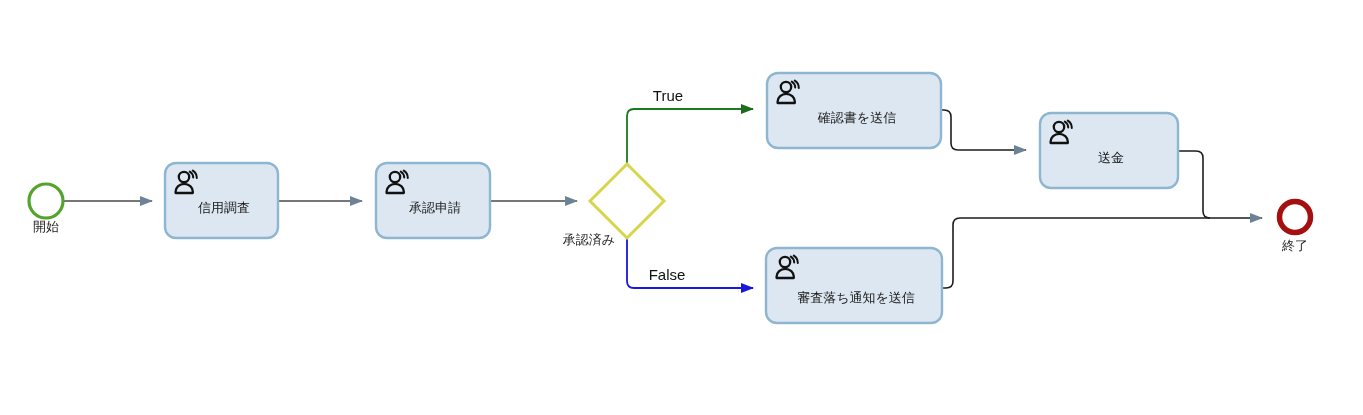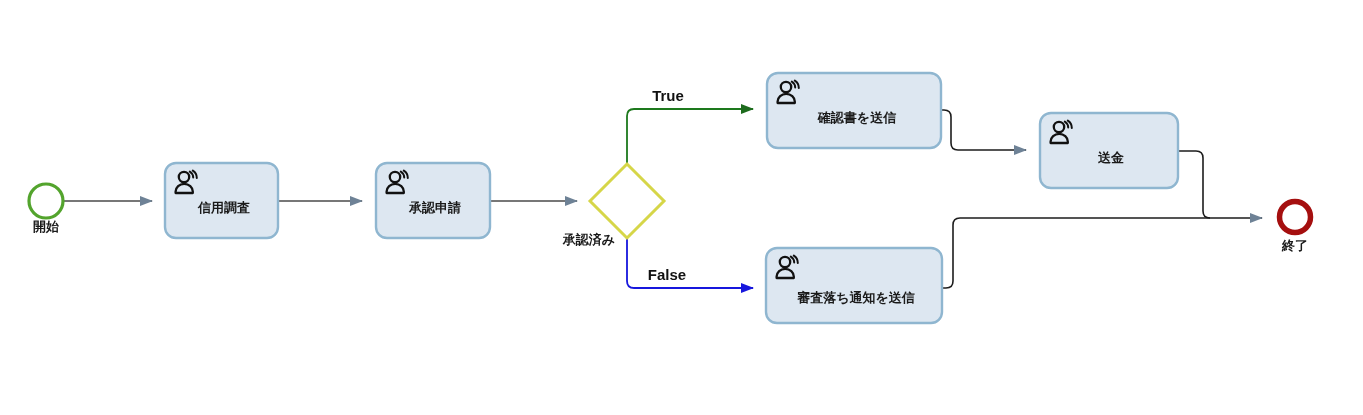--- a/index.html
+++ b/index.html
@@ -4,21 +4,21 @@
 <style>
   html, body {
     margin: 0;
     padding: 0;
     background: #ffffff;
     width: 1363px;
     height: 415px;
     overflow: hidden;
     font-family: "Liberation Sans", sans-serif;
   }
-  .canvas-wrap { position: relative; width: 1251px; height: 415px; font-weight: bold; }
+  .canvas-wrap { position: relative; width: 1251px; height: 415px; }
   svg { display: block; }
   text {
     font-family: "Liberation Sans", sans-serif;
     fill: #1a1a1a;
     user-select: none;
   }
   .node-label { font-size: 13px; }
   .event-label { font-size: 13px; }
   .edge-label { font-size: 15px; fill: #111111; }
   .task-shape {

